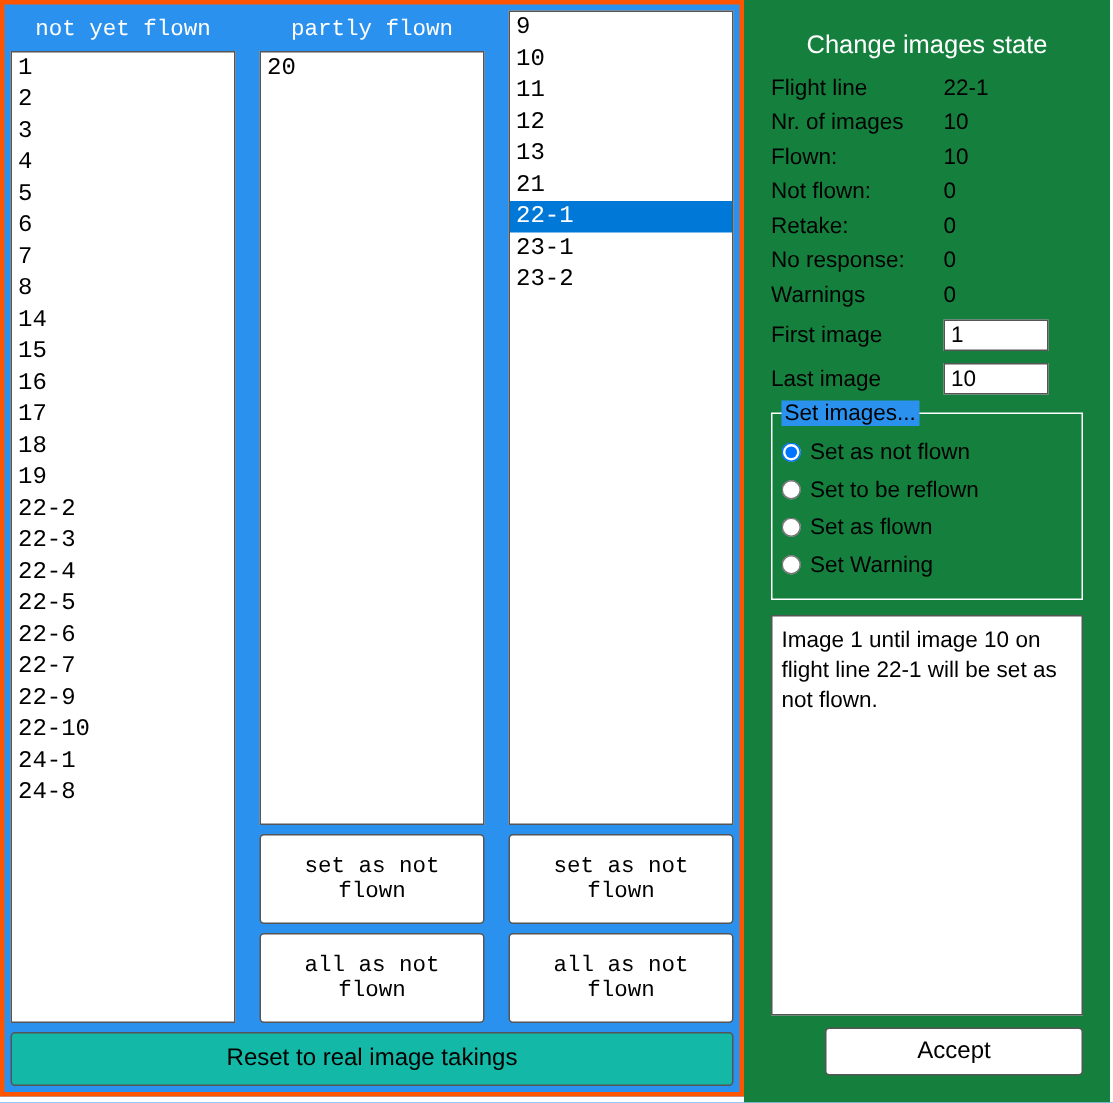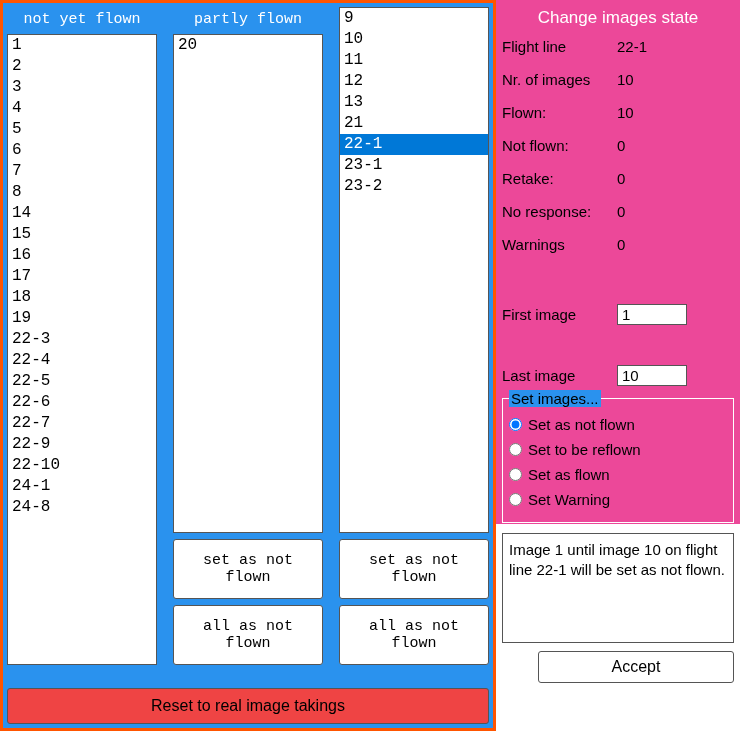--- a/index.html
+++ b/index.html
@@ -17,23 +17,23 @@
     width: 496px;
     height: 731px;
     background: #2a92ee;
     border: 3px solid #ff5500;
     padding: 4px;
     display: flex;
     flex-direction: column;
   }
   .right-panel {
     width: 244px;
-    height: 524px;
-    background: #ec4899;
-    padding: 6px;
+    height: 735px;
+    background: #15803d;
+    padding: 18px;
     display: flex;
     flex-direction: column;
     color: #000;
   }
   .cols {
     display: flex;
     flex: 1;
     gap: 16px;
     min-height: 0;
     font-family: Liberation Mono, monospace;
@@ -76,49 +76,48 @@
   .btn {
     background: #fff;
     border: 1px solid #555;
     border-radius: 3px;
     text-align: center;
     font-size: 15px;
     padding: 12px 2px;
     cursor: pointer;
   }
   .reset-btn {
-    margin-top: 23px;
-    background: #ef4444;
+    margin-top: 6px;
+    background: #14b8a6;
     border: 1px solid #555;
     border-radius: 3px;
     text-align: center;
     font-size: 16px;
     padding: 8px;
     cursor: pointer;
   }
   .right-title {
     color: #fff;
     text-align: center;
     font-size: 17px;
     padding: 2px 0 10px 0;
   }
   .info-grid {
     display: grid;
     grid-template-columns: 115px 1fr;
-    row-gap: 16px;
-    font-size: 15px;
-    margin-bottom: 19px;
+    row-gap: 6px;
+    font-size: 15px;
+    margin-bottom: 8px;
   }
   .input-row {
     display: grid;
     grid-template-columns: 115px 70px;
     align-items: center;
     font-size: 15px;
     margin-bottom: 8px;
-    margin-top: 32px;
   }
   .text-input {
     font-size: 15px;
     padding: 1px 4px;
     border: 1px solid #555;
     background: #fff;
     width: 70px;
   }
   .fieldset {
     border: 1px solid #fff;
@@ -180,20 +179,21 @@
           <div class="item">5</div>
           <div class="item">6</div>
           <div class="item">7</div>
           <div class="item">8</div>
           <div class="item">14</div>
           <div class="item">15</div>
           <div class="item">16</div>
           <div class="item">17</div>
           <div class="item">18</div>
           <div class="item">19</div>
+          <div class="item">22-2</div>
           <div class="item">22-3</div>
           <div class="item">22-4</div>
           <div class="item">22-5</div>
           <div class="item">22-6</div>
           <div class="item">22-7</div>
           <div class="item">22-9</div>
           <div class="item">22-10</div>
           <div class="item">24-1</div>
           <div class="item">24-8</div>
         </div>

